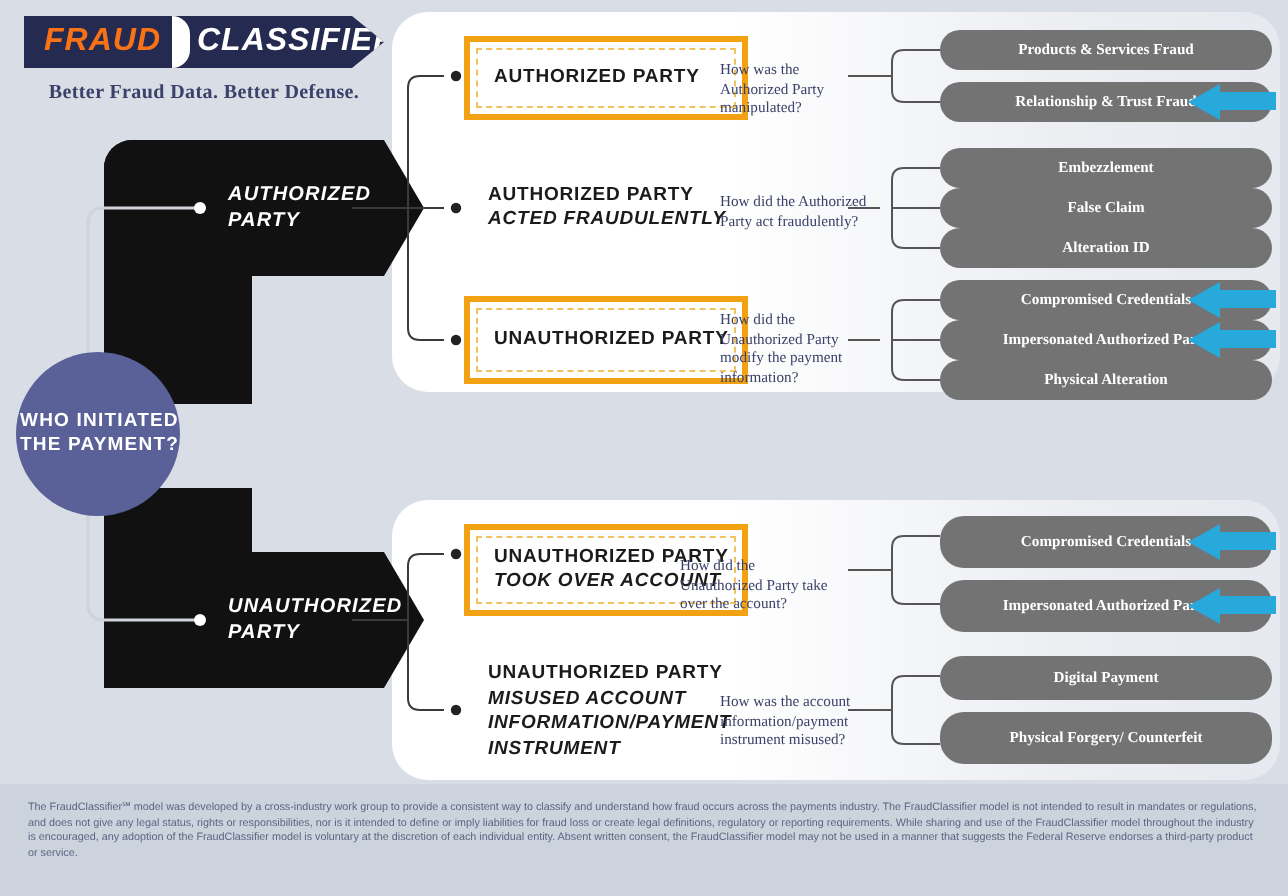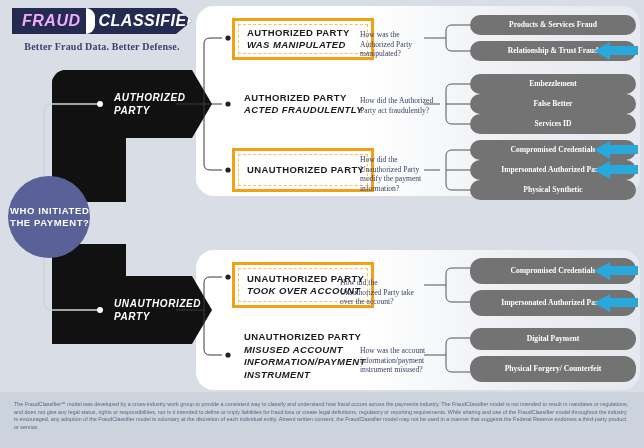--- a/index.html
+++ b/index.html
@@ -15,21 +15,21 @@
   
   .logo-wrap{position:absolute;left:12px;top:8px;width:190px;}
   .logo-banner{
     position:relative;height:26px;background:#252a50;
     display:flex;align-items:center;
     padding-left:10px;
     clip-path:polygon(0 0, 164px 0, 180px 50%, 164px 100%, 0 100%);
     width:180px;
   }
   .logo-fraud{
-    color:#f0abfc;font-weight:bold;font-style:italic;
+    color:#f97316;font-weight:bold;font-style:italic;
     font-size:16px;letter-spacing:0.5px;
     font-family:"Liberation Sans", sans-serif;
   }
   .logo-divider{
     width:9px;height:26px;background:#ffffff;margin:0 4px 0 5px;
     border-radius:0 9px 9px 0;
   }
   .logo-classifier{
     color:#ffffff;font-weight:bold;font-style:italic;
     font-size:16px;letter-spacing:0.5px;
@@ -228,62 +228,61 @@
     <path d="M424 355 L440 355" stroke="#555555" stroke-width="1" fill="none"></path>
     <path d="M446 344 Q446 338 452 338 L470 338" stroke="#555555" stroke-width="1" fill="none"></path>
     <path d="M446 344 L446 366" stroke="#555555" stroke-width="1" fill="none"></path>
     <path d="M446 366 Q446 372 452 372 L470 372" stroke="#555555" stroke-width="1" fill="none"></path>
     <path d="M440 355 L446 355" stroke="#555555" stroke-width="1" fill="none"></path>
   </svg>
 
   <div class="outcome-box" style="left:232px;top:18px;width:142px;height:42px;">
     <div class="outcome-text">
       <div class="l1">AUTHORIZED PARTY</div>
-      <div class="l2">WAS MANIPULATED</div>
     </div>
   </div>
   <div class="question" style="left:360px;top:30px;width:74px;">How was the Authorized Party manipulated?</div>
   <div class="pill" style="left:470px;top:15px;width:166px;height:20px;">Products &amp; Services Fraud</div>
   <div class="pill" style="left:470px;top:41px;width:166px;height:20px;">Relationship &amp; Trust Fraud</div>
   <div class="cyan-arrow" style="left:594px;top:42px;">
     <svg width="44" height="18" viewBox="0 0 44 18">
         <path d="M44 4 L16 4 L16 0 L0 9 L16 18 L16 13 L44 13 Z" fill="#27a9db"></path>
       </svg>
   </div>
 
   <div class="outcome-plain" style="left:232px;top:86px;width:142px;height:36px;">
     <div class="outcome-text">
       <div class="l1">AUTHORIZED PARTY</div>
       <div class="l2">ACTED FRAUDULENTLY</div>
     </div>
   </div>
   <div class="question" style="left:360px;top:96px;width:74px;">How did the Authorized Party act fraudulently?</div>
   <div class="pill" style="left:470px;top:74px;width:166px;height:20px;">Embezzlement</div>
-  <div class="pill" style="left:470px;top:94px;width:166px;height:20px;">False Better</div>
-  <div class="pill" style="left:470px;top:114px;width:166px;height:20px;">Services ID</div>
+  <div class="pill" style="left:470px;top:94px;width:166px;height:20px;">False Claim</div>
+  <div class="pill" style="left:470px;top:114px;width:166px;height:20px;">Alteration ID</div>
 
   <div class="outcome-box" style="left:232px;top:148px;width:142px;height:44px;">
     <div class="outcome-text">
       <div class="l1">UNAUTHORIZED PARTY</div>
     </div>
   </div>
   <div class="question" style="left:360px;top:155px;width:76px;">How did the Unauthorized Party modify the payment information?</div>
   <div class="pill" style="left:470px;top:140px;width:166px;height:20px;">Compromised Credentials</div>
   <div class="cyan-arrow" style="left:594px;top:141px;">
     <svg width="44" height="18" viewBox="0 0 44 18">
         <path d="M44 4 L16 4 L16 0 L0 9 L16 18 L16 13 L44 13 Z" fill="#27a9db"></path>
       </svg>
   </div>
   <div class="pill" style="left:470px;top:160px;width:166px;height:20px;">Impersonated Authorized Party</div>
   <div class="cyan-arrow" style="left:594px;top:161px;">
     <svg width="44" height="18" viewBox="0 0 44 18">
         <path d="M44 4 L16 4 L16 0 L0 9 L16 18 L16 13 L44 13 Z" fill="#27a9db"></path>
       </svg>
   </div>
-  <div class="pill" style="left:470px;top:180px;width:166px;height:20px;">Physical Synthetic</div>
+  <div class="pill" style="left:470px;top:180px;width:166px;height:20px;">Physical Alteration</div>
 
   <div class="outcome-box" style="left:232px;top:262px;width:142px;height:46px;">
     <div class="outcome-text">
       <div class="l1">UNAUTHORIZED PARTY</div>
       <div class="l2">TOOK OVER ACCOUNT</div>
     </div>
   </div>
   <div class="question" style="left:340px;top:278px;width:76px;">How did the Unauthorized Party take over the account?</div>
   <div class="pill" style="left:470px;top:258px;width:166px;height:26px;">Compromised Credentials</div>
   <div class="cyan-arrow" style="left:594px;top:262px;">

